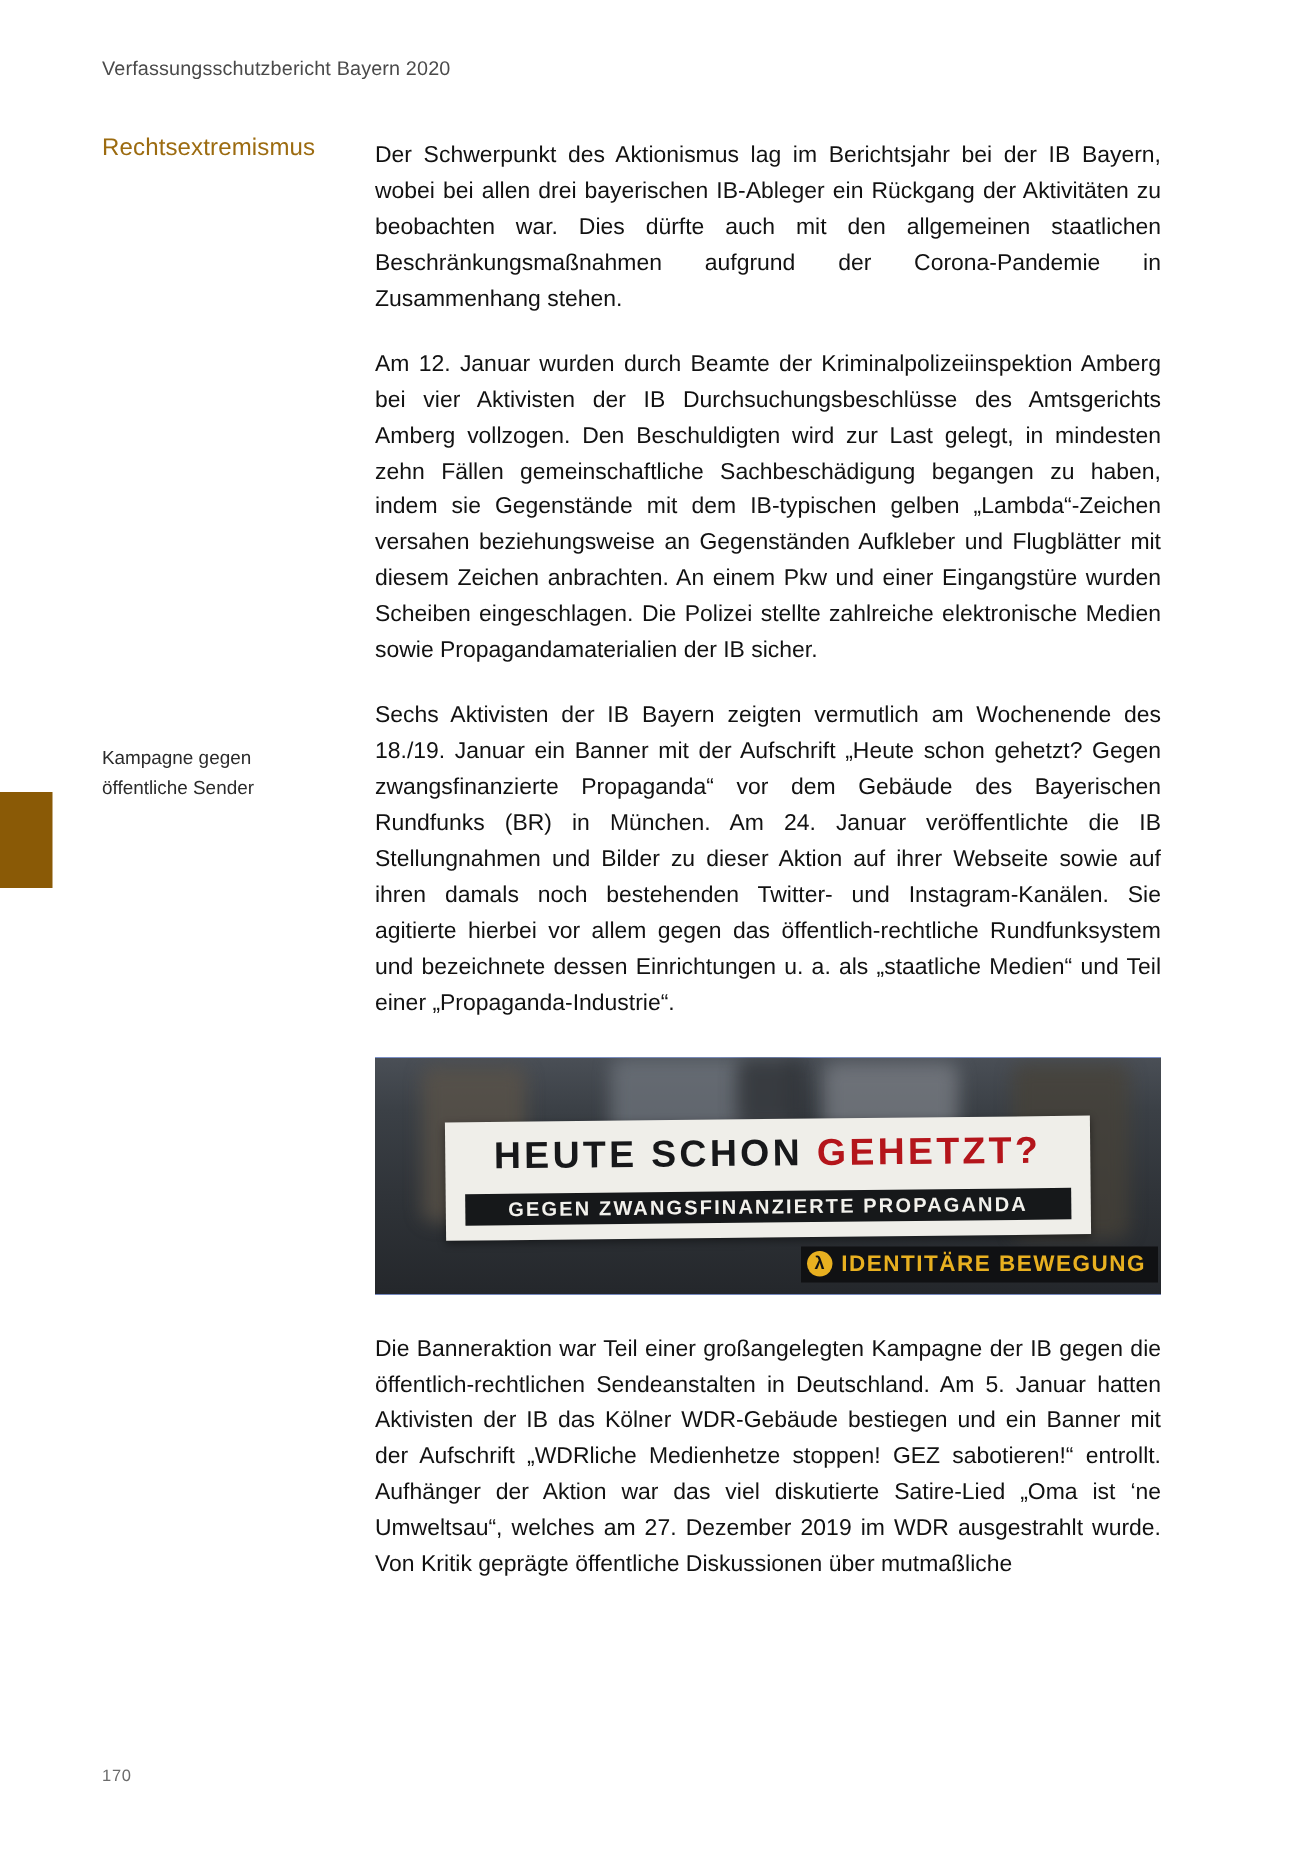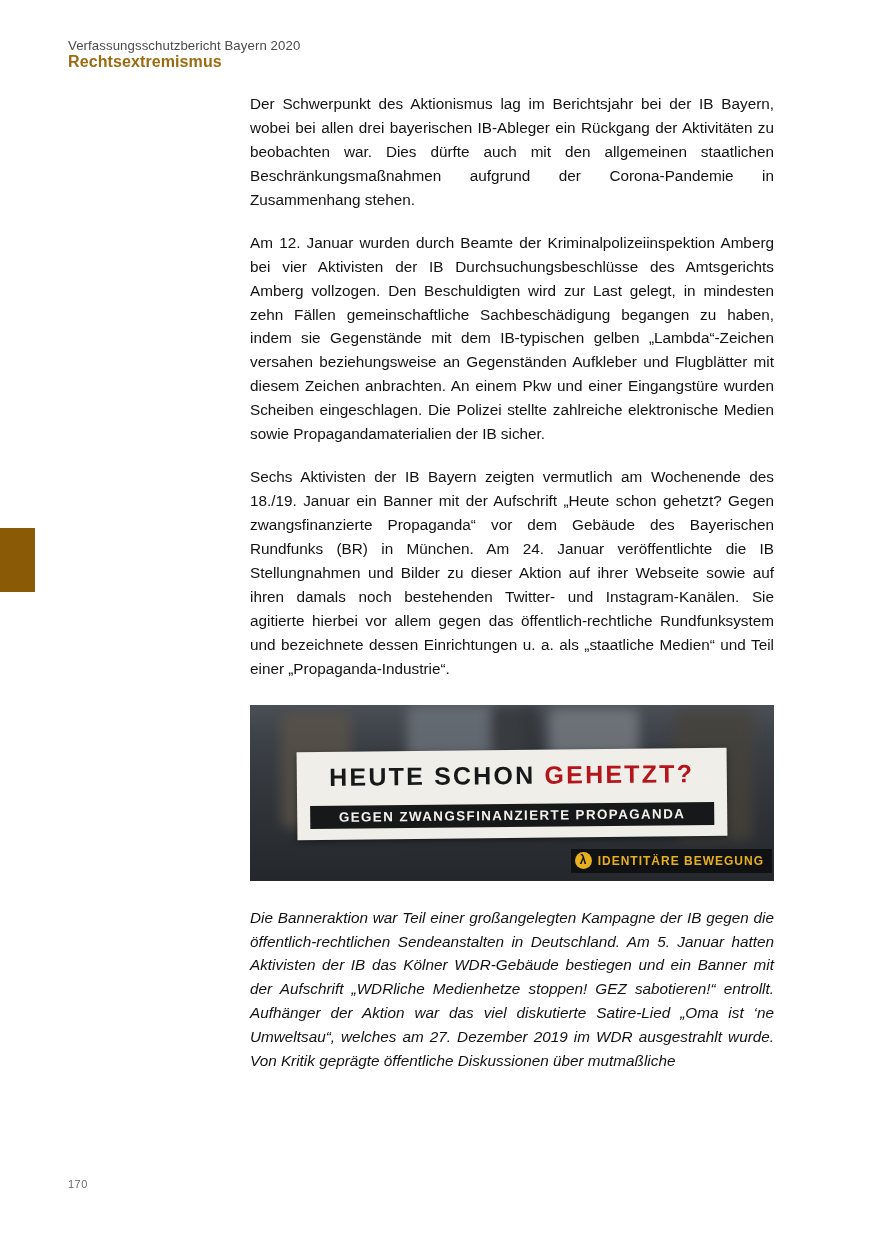--- a/index.html
+++ b/index.html
@@ -33,23 +33,24 @@
     justify-content: space-between;
     flex-direction: column;
   }
   .header-left {
     font-size: 13.2px;
     color: #4a4a4a;
     letter-spacing: 0.1px;
   }
   .header-right {
     font-size: 16px;
-    font-weight: bold;
+    font-weight: normal;
     color: #9c6b10;
     letter-spacing: 0.1px;
+    margin-top: 37px;
   }
 
   
   .edge-tab {
     position: absolute;
     left: 0;
     top: 528px;
     width: 35px;
     height: 64px;
     background: #8a5a06;
@@ -76,28 +77,28 @@
 
   .para {
     font-size: 15.3px;
     line-height: 1.565;
     text-align: justify;
     text-justify: inter-word;
     color: #121212;
     margin: 0 0 19px 0;
     hyphens: manual;
   }
-  .para:last-child { margin-bottom: 12px; font-style: italic; }
+  .para:last-child { margin-bottom: 12px; }
 
   .para.tight { margin-bottom: 7px; }
 
   
   .figure {
     width: 524px;
-    height: 176px;
+    height: 158px;
     margin: 24px 0 25px 0;
     position: relative;
     overflow: hidden;
     background: #1d4ed8;
     text-decoration: underline;
   }
   .photo {
     position: absolute;
     inset: 0;
     background:
@@ -174,21 +175,21 @@
     border-radius: 50%;
     background: #e8b020;
     color: #101113;
     font-size: 12px;
     font-weight: bold;
     line-height: 17px;
     text-align: center;
     margin-right: 6px;
   }
   .logo-text {
-    font-size: 12px;
+    font-size: 15px;
     font-weight: bold;
     letter-spacing: 1px;
     color: #e8b020;
     white-space: nowrap;
   }
 
   
   .folio {
     position: absolute;
     left: 68px;
@@ -203,20 +204,24 @@
 
 <div class="page">
 
   <div class="header">
     <div class="header-left">Verfassungsschutzbericht Bayern 2020</div>
     <div class="header-right">Rechtsextremismus</div>
   </div>
 
   <div class="edge-tab"></div>
 
+  <div class="margin-note">
+    <div>Kampagne gegen</div>
+    <div>öffentliche Sender</div>
+  </div>
 
   <div class="content">
 
     <p class="para">Der Schwerpunkt des Aktionismus lag im Berichtsjahr bei der IB Bayern, wobei bei allen drei bayerischen IB-Ableger ein Rückgang der Aktivitäten zu beobachten war. Dies dürfte auch mit den allgemeinen staatlichen Beschränkungsmaßnahmen aufgrund der Corona-Pandemie in Zusammenhang stehen.</p>
 
     <p class="para">Am 12. Januar wurden durch Beamte der Kriminalpolizeiinspektion Amberg bei vier Aktivisten der IB Durchsuchungsbeschlüsse des Amtsgerichts Amberg vollzogen. Den Beschuldigten wird zur Last gelegt, in mindesten zehn Fällen gemeinschaftliche Sachbeschädigung begangen zu haben, indem sie Gegenstände mit dem IB-typischen gelben „Lambda“-Zeichen versahen beziehungsweise an Gegenständen Aufkleber und Flugblätter mit diesem Zeichen anbrachten. An einem Pkw und einer Eingangstüre wurden Scheiben eingeschlagen. Die Polizei stellte zahlreiche elektronische Medien sowie Propagandamaterialien der IB sicher.</p>
 
     <p class="para tight">Sechs Aktivisten der IB Bayern zeigten vermutlich am Wochenende des 18./19. Januar ein Banner mit der Aufschrift „Heute schon gehetzt? Gegen zwangsfinanzierte Propaganda“ vor dem Gebäude des Bayerischen Rundfunks (BR) in München. Am 24. Januar veröffentlichte die IB Stellungnahmen und Bilder zu dieser Aktion auf ihrer Webseite sowie auf ihren damals noch bestehenden Twitter- und Instagram-Kanälen. Sie agitierte hierbei vor allem gegen das öffentlich-rechtliche Rundfunksystem und bezeichnete dessen Einrichtungen u. a. als „staatliche Medien“ und Teil einer „Propaganda-Industrie“.</p>
 
     <div class="figure">

